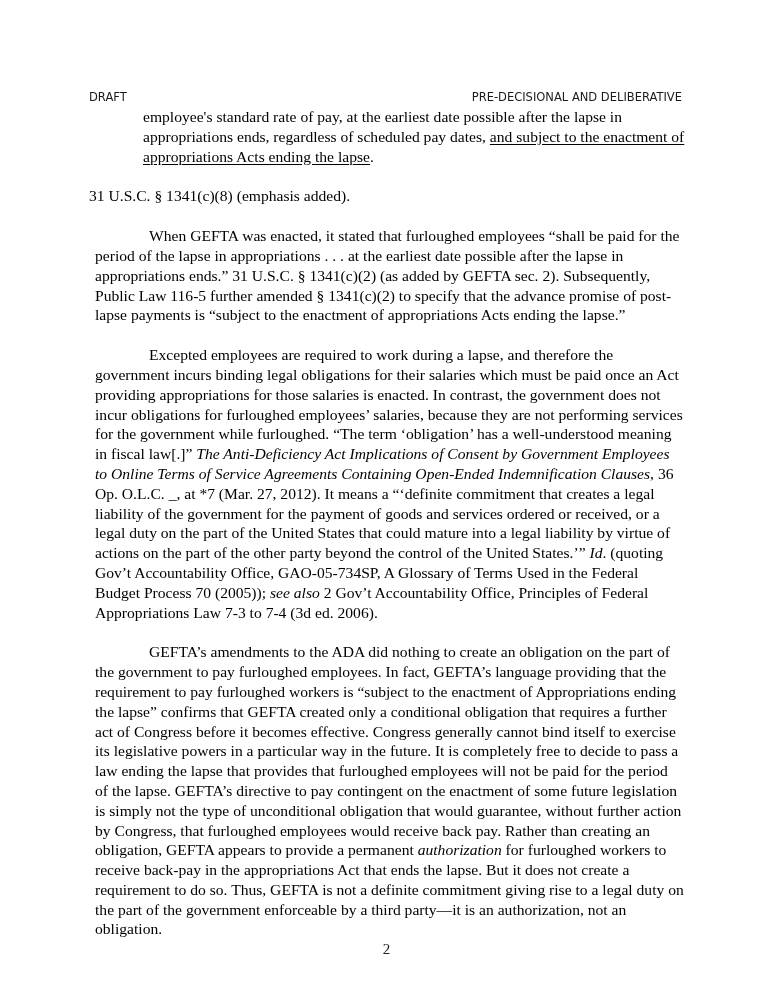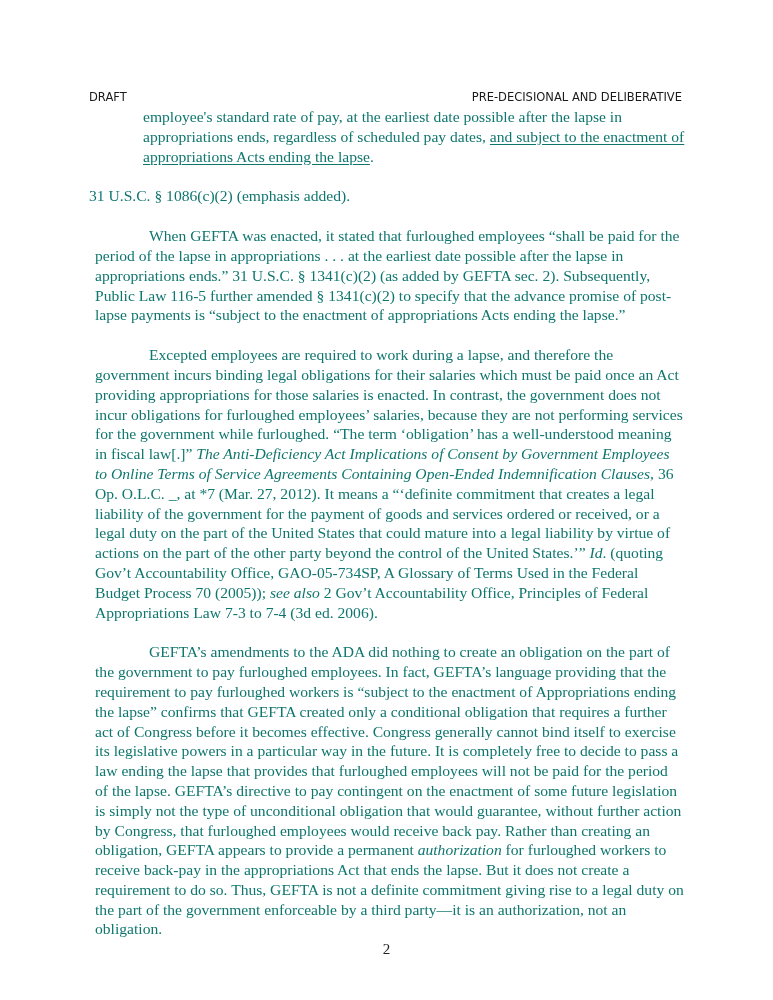--- a/index.html
+++ b/index.html
@@ -1,39 +1,39 @@
 <!DOCTYPE html>
 <html><head>
 <meta charset="utf-8">
 <style>
   html, body { margin: 0; padding: 0; background: #ffffff; }
   body { width: 773px; height: 1000px; position: relative; overflow: hidden; }
   .page { position: absolute; left: 0; top: 16px; width: 773px; height: 1000px; background: #fff; }
   .hdr { position: absolute; top: 74px; font-family: "DejaVu Sans", sans-serif; font-size: 11.5px; color: #1a1a1a; letter-spacing: 0; }
   .hdr-left { left: 89px; }
   .hdr-right { right: 91px; }
-  .body { position: absolute; left: 89px; width: 595px; top: 91px; font-family: "Liberation Serif", serif; font-size: 15.6px; line-height: 19.8px; color: #0f766e; text-align: left; }
+  .body { position: absolute; left: 89px; width: 595px; top: 91px; font-family: "Liberation Serif", serif; font-size: 15.6px; line-height: 19.8px; color: #000000; text-align: left; }
   .quote { margin-left: 54px; width: 545px; }
   .gap { height: 20px; }
   .indent { text-indent: 54px; margin-left: 6px; }
   .u { text-decoration: underline; text-underline-offset: 2px; }
   .pno { position: absolute; top: 925px; left: 0; width: 773px; text-align: center; font-family: "Liberation Serif", serif; font-size: 15px; color: #222; }
   p { margin: 0; }
 </style>
 </head>
 <body>
 
 <div class="page">
   <div class="hdr hdr-left">DRAFT</div>
   <div class="hdr hdr-right">PRE-DECISIONAL AND DELIBERATIVE</div>
 
   <div class="body">
     <p class="quote"><span>employee's standard rate of pay, at the earliest date possible after the lapse in appropriations ends, regardless of scheduled pay dates, </span><span class="u">and subject to the enactment of appropriations Acts ending the lapse</span><span>.</span></p>
     <div class="gap"></div>
-    <p>31 U.S.C. § 1086(c)(2) (emphasis added).</p>
+    <p>31 U.S.C. § 1341(c)(8) (emphasis added).</p>
     <div class="gap"></div>
     <p class="indent">When GEFTA was enacted, it stated that furloughed employees “shall be paid for the period of the lapse in appropriations . . . at the earliest date possible after the lapse in appropriations ends.” 31 U.S.C. § 1341(c)(2) (as added by GEFTA sec. 2). Subsequently, Public Law 116-5 further amended § 1341(c)(2) to specify that the advance promise of post-lapse payments is “subject to the enactment of appropriations Acts ending the lapse.”</p>
     <div class="gap"></div>
     <p class="indent"><span>Excepted employees are required to work during a lapse, and therefore the government incurs binding legal obligations for their salaries which must be paid once an Act providing appropriations for those salaries is enacted. In contrast, the government does not incur obligations for furloughed employees’ salaries, because they are not performing services for the government while furloughed. “The term ‘obligation’ has a well-understood meaning in fiscal law[.]” </span><i>The Anti-Deficiency Act Implications of Consent by Government Employees to Online Terms of Service Agreements Containing Open-Ended Indemnification Clauses</i><span>, 36 Op. O.L.C. _, at *7 (Mar. 27, 2012). It means a “‘definite commitment that creates a legal liability of the government for the payment of goods and services ordered or received, or a legal duty on the part of the United States that could mature into a legal liability by virtue of actions on the part of the other party beyond the control of the United States.’” </span><i>Id</i><span>. (quoting Gov’t Accountability Office, GAO-05-734SP, A Glossary of Terms Used in the Federal Budget Process 70 (2005)); </span><i>see also</i><span> 2 Gov’t Accountability Office, Principles of Federal Appropriations Law 7-3 to 7-4 (3d ed. 2006).</span></p>
     <div class="gap"></div>
     <p class="indent"><span>GEFTA’s amendments to the ADA did nothing to create an obligation on the part of the government to pay furloughed employees. In fact, GEFTA’s language providing that the requirement to pay furloughed workers is “subject to the enactment of Appropriations ending the lapse” confirms that GEFTA created only a conditional obligation that requires a further act of Congress before it becomes effective. Congress generally cannot bind itself to exercise its legislative powers in a particular way in the future. It is completely free to decide to pass a law ending the lapse that provides that furloughed employees will not be paid for the period of the lapse. GEFTA’s directive to pay contingent on the enactment of some future legislation is simply not the type of unconditional obligation that would guarantee, without further action by Congress, that furloughed employees would receive back pay. Rather than creating an obligation, GEFTA appears to provide a permanent </span><i>authorization</i><span> for furloughed workers to receive back-pay in the appropriations Act that ends the lapse. But it does not create a requirement to do so. Thus, GEFTA is not a definite commitment giving rise to a legal duty on the part of the government enforceable by a third party—it is an authorization, not an obligation.</span></p>
   </div>
 
   <div class="pno">2</div>
 </div>

